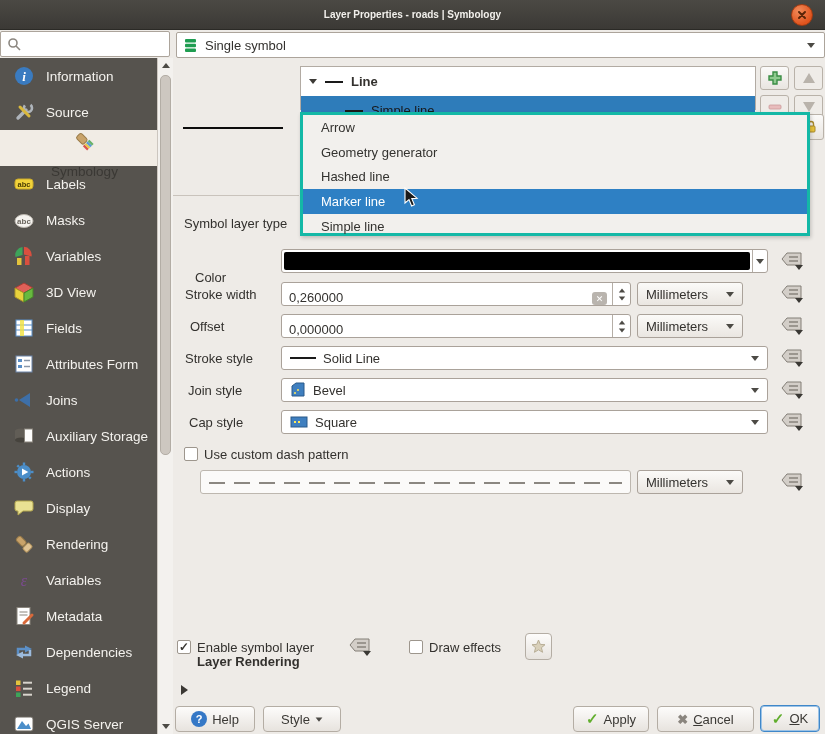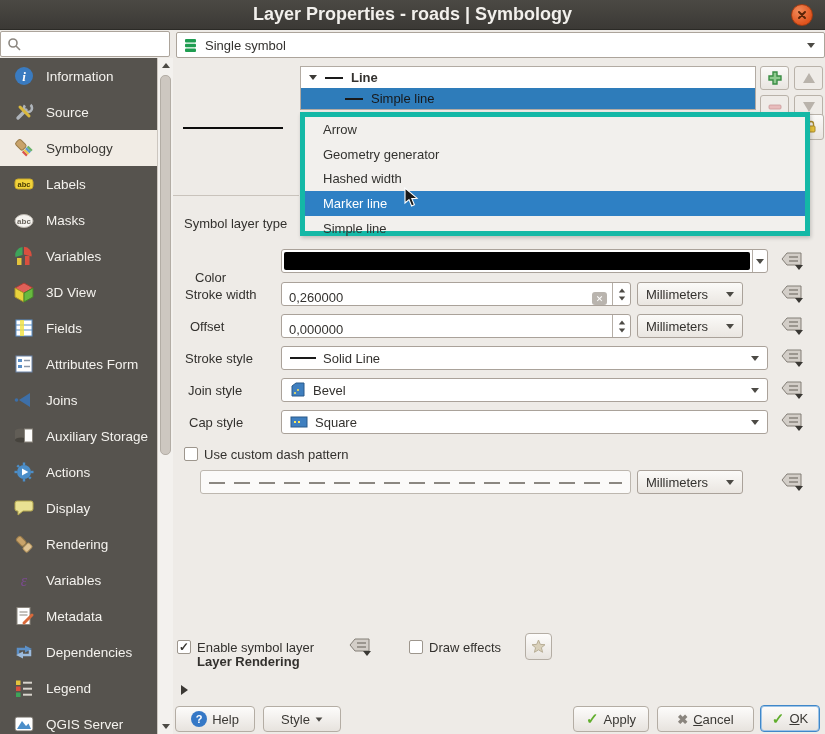--- a/index.html
+++ b/index.html
@@ -12,21 +12,21 @@
   }
   #dialog { position:absolute; inset:0; width:825px; height:734px; }
 
   
   .titlebar {
     position:absolute; left:0; top:0; width:825px; height:30px;
     background:linear-gradient(#4b4944,#3b3935);
     border-bottom:1px solid #2b2a26;
     display:flex; align-items:center; justify-content:center;
   }
-  .titlebar .title { color:#f2f0ec; font-weight:bold; font-size:18px; }
+  .titlebar .title { color:#f2f0ec; font-weight:bold; font-size:10px; }
   .close-btn {
     position:absolute; right:12px; top:4px; width:22px; height:22px; border-radius:50%;
     background:radial-gradient(circle at 35% 30%, #f28b5a, #e0541e 70%);
     border:1px solid #a33c12; display:flex; align-items:center; justify-content:center;
   }
 
   
   .search {
     position:absolute; left:0; top:31px; width:170px; height:26px;
     background:#fff; border:1px solid #aca49b; border-radius:2px;
@@ -38,21 +38,21 @@
     display:flex; align-items:center; padding-left:6px; gap:7px;
   }
   .renderer .caret { position:absolute; right:9px; }
 
   
   .sidebar { position:absolute; left:0; top:58px; width:157px; height:676px; background:#56534e; overflow:hidden; }
   .side-item {
     height:36px; display:flex; align-items:center; gap:10px; padding-left:12px;
     color:#f4f2ee; font-size:13.5px; cursor:default; white-space:nowrap;
   }
-  .side-item.active { background:#f1ece5; color:#3a3834; }
+  .side-item.active { background:#f1ece5; color:#3a3834;flex-direction:column; }
   .side-item .icn { width:24px; height:22px; flex:0 0 24px; display:flex; align-items:center; justify-content:center; }
 
   .vscroll {
     position:absolute; left:157px; top:58px; width:16px; height:676px;
     background:#f3f1ee; border-left:1px solid #ccc6bf;
   }
   .vscroll .arr { position:absolute; left:0; width:16px; height:15px; display:flex; align-items:center; justify-content:center; }
   .vscroll .thumb { position:absolute; left:2px; top:17px; width:11px; height:380px; background:#cdc7c0; border:1px solid #b3ada5; border-radius:5px; }
 
   
@@ -72,33 +72,33 @@
   .checkbox {
     position:absolute; width:14px; height:14px; background:#fff;
     border:1px solid #9d968d; border-radius:2px;
     display:flex; align-items:center; justify-content:center;
     font-size:12px; font-weight:bold; color:#3a3834; line-height:1;
   }
   .u1::first-letter { text-decoration:underline; }
 
   
   .tree { position:absolute; left:300px; top:66px; width:456px; height:44px; background:#fff; border:1px solid #b2aba3; }
-  .tree-row { height:21px; display:flex; align-items:center; }
+  .tree-row { height:29px; display:flex; align-items:center; }
   .tree-row.root { padding-left:8px; gap:8px; font-weight:bold; }
   .tree-row.sel { background:#2e7cba; padding-left:44px; gap:8px; color:#17181a; }
   .hline { display:inline-block; width:18px; height:2px; background:#1a1a1a; }
   .tree-caret { width:0; height:0; border-top:5px solid #3c3a36; border-left:4px solid transparent; border-right:4px solid transparent; }
 
   .sq-btn { position:absolute; width:29px; height:24px; background:linear-gradient(#fbfaf9,#e9e5e0); border:1px solid #b9b2a9; border-radius:3px; display:flex; align-items:center; justify-content:center; }
   .sq-btn.dis { background:#efece8; }
 
   
   .dropdown {
     position:absolute; left:300px; top:112px; width:510px; height:124px;
-    background:#f2f0ed; border:5px solid #14b8a6; z-index:30;
+    background:#f2f0ed; border:3px solid #14b8a6; z-index:30;
     box-shadow:1px 2px 4px rgba(0,0,0,.2);
   }
   .dd-item { height:24.8px; display:flex; align-items:center; padding-left:18px; color:#33322f; }
   .dd-item.hl { background:#2e80c4; color:#ffffff; }
 
   
   .preview-line { position:absolute; left:183px; top:127px; width:100px; height:2px; background:#0c0c0c; }
   .sep { position:absolute; left:173px; top:195px; width:126px; height:1px; background:#c9c3bc; }
 
   
@@ -418,21 +418,21 @@
   </div>
 
   <div class="preview-line"></div>
   <div class="sep"></div>
 
   <span class="lbl" style="left:184px; top:216px;">Symbol layer type</span>
 
   <div class="dropdown" id="dropdown-list">
       <div class="dd-item">Arrow</div>
       <div class="dd-item">Geometry generator</div>
-      <div class="dd-item">Hashed width</div>
+      <div class="dd-item">Hashed line</div>
       <div class="dd-item hl">Marker line</div>
       <div class="dd-item">Simple line</div>
     </div>
 
   <svg class="cursor" width="15" height="21" viewBox="0 0 15 21">
     <path d="M1 1 L1 16 L5 12.6 L7.6 19 L10.4 17.8 L7.8 11.6 L13 11.2 Z" fill="#1a1a1a" stroke="#fff" stroke-width="1.1"></path>
   </svg>
 
   <span class="lbl" style="left:195px; top:254px;margin-top:16px;">Color</span>
   <div class="fld color-field">

